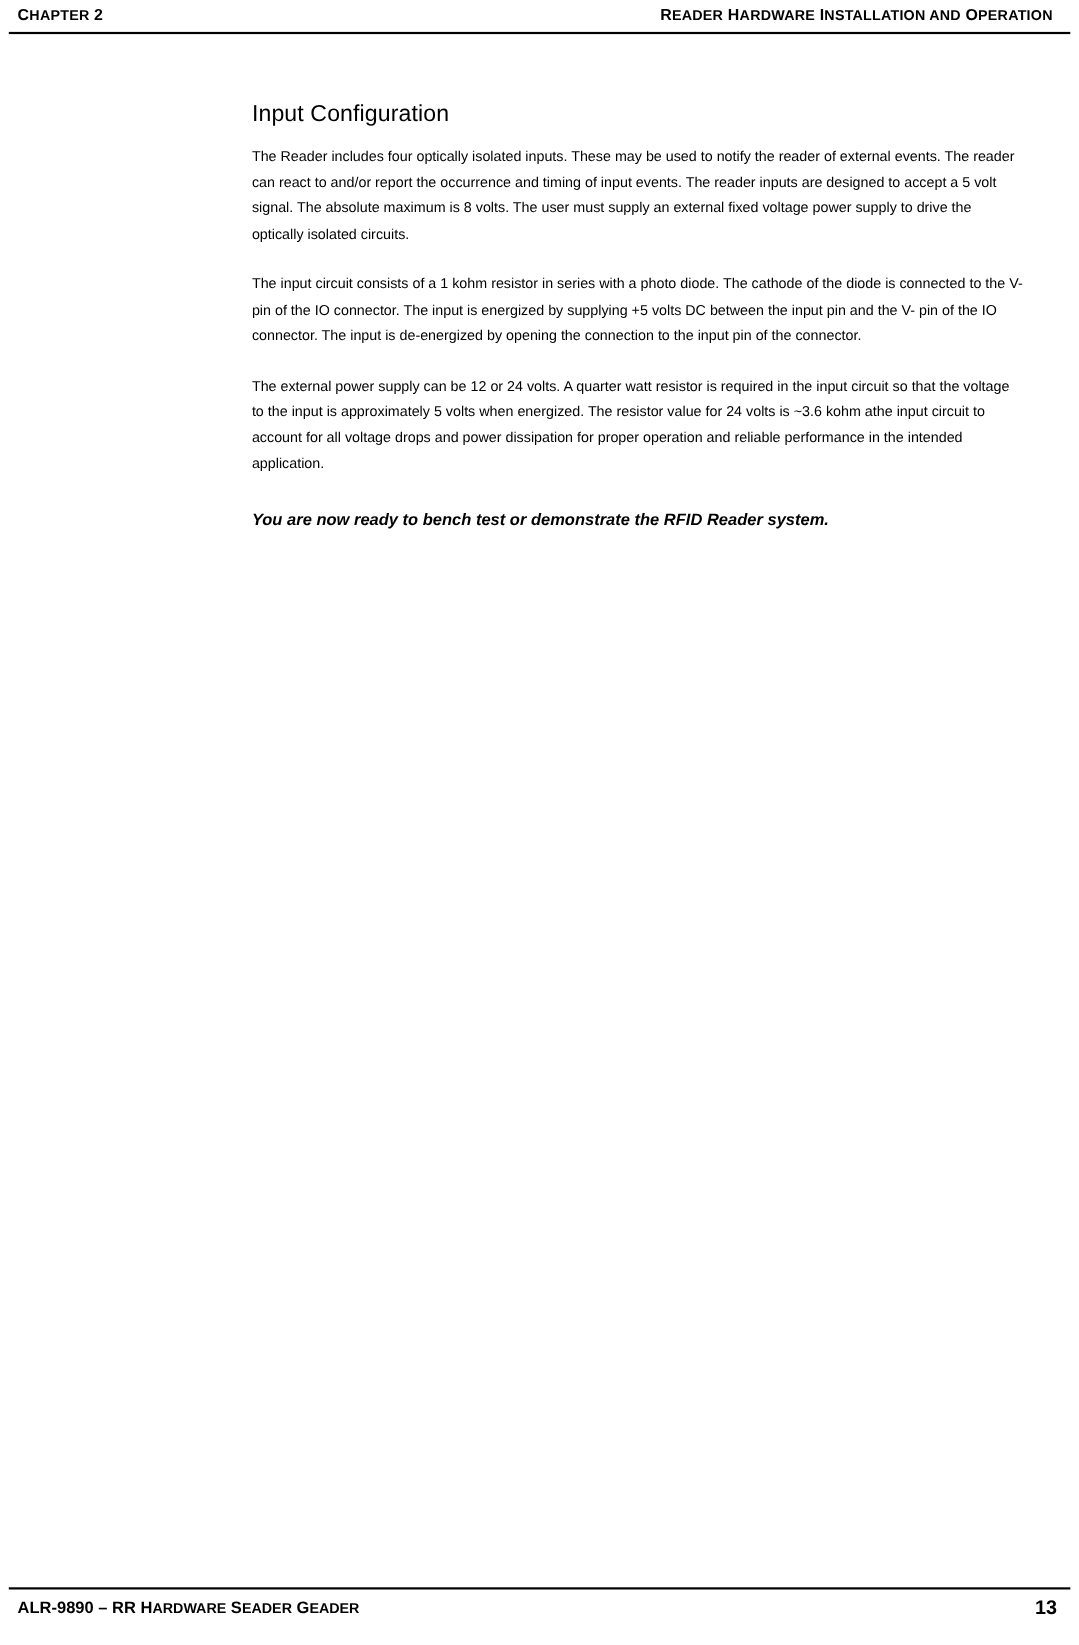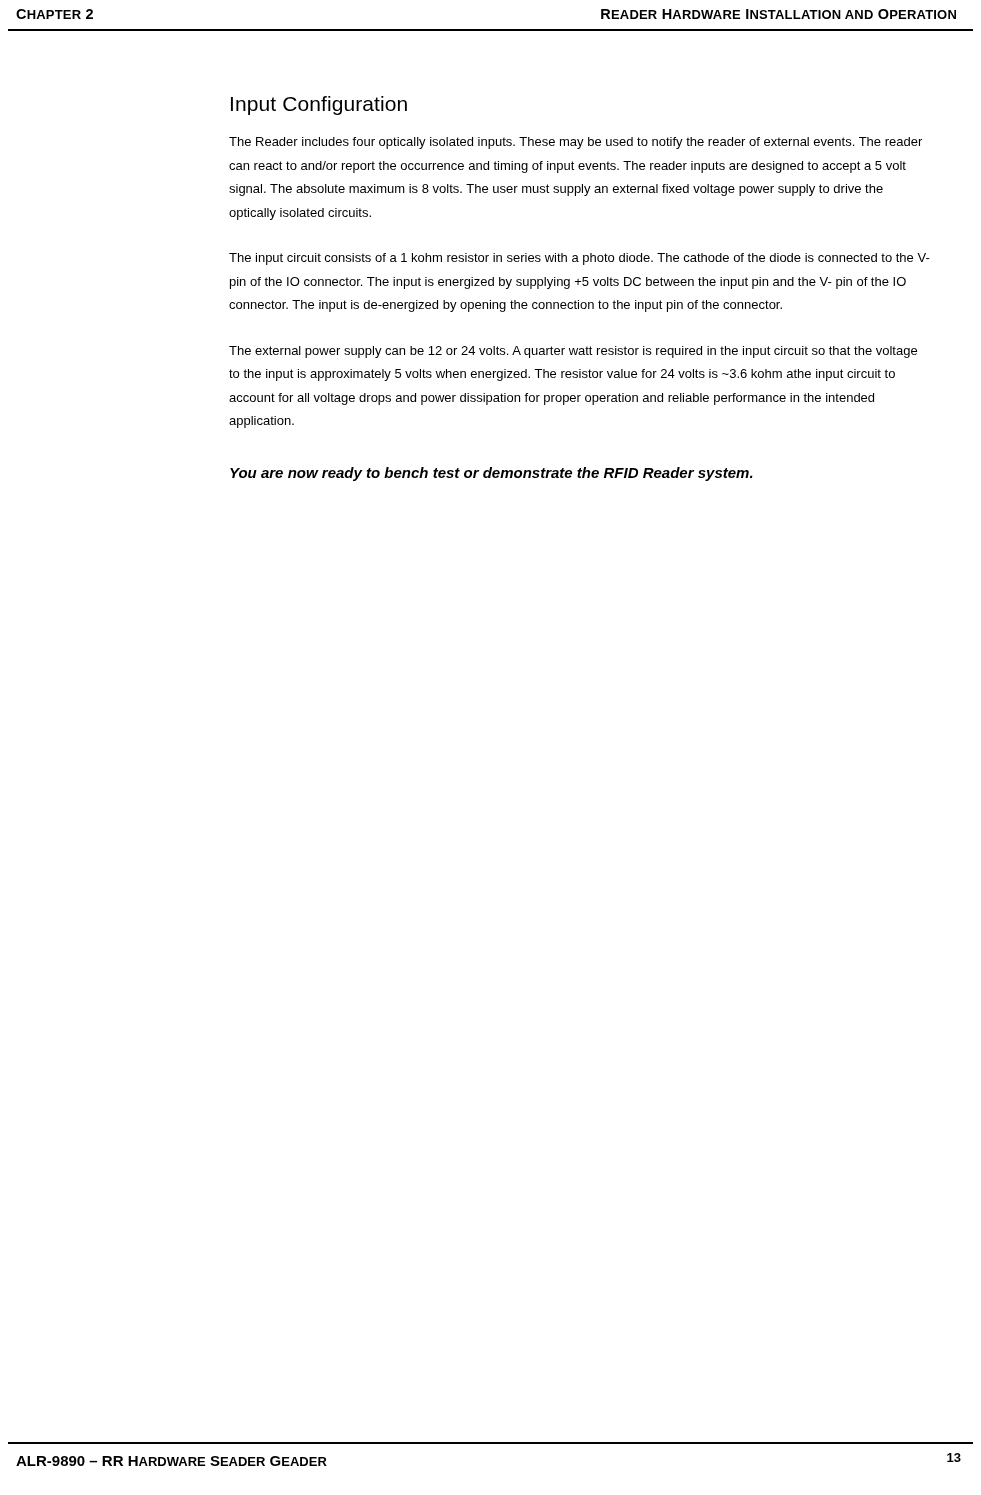--- a/index.html
+++ b/index.html
@@ -112,21 +112,21 @@
   }
   .footer-left {
     font-size: 15px;
     font-weight: bold;
     line-height: 22px;
   }
   .footer-left div {
     white-space: nowrap;
   }
   .footer-page {
-    font-size: 13px;
+    font-size: 18px;
     font-weight: bold;
     padding-right: 8px;
   }
 </style>
 </head>
 <body>
 
 <div class="page">
 
   <div class="header">

